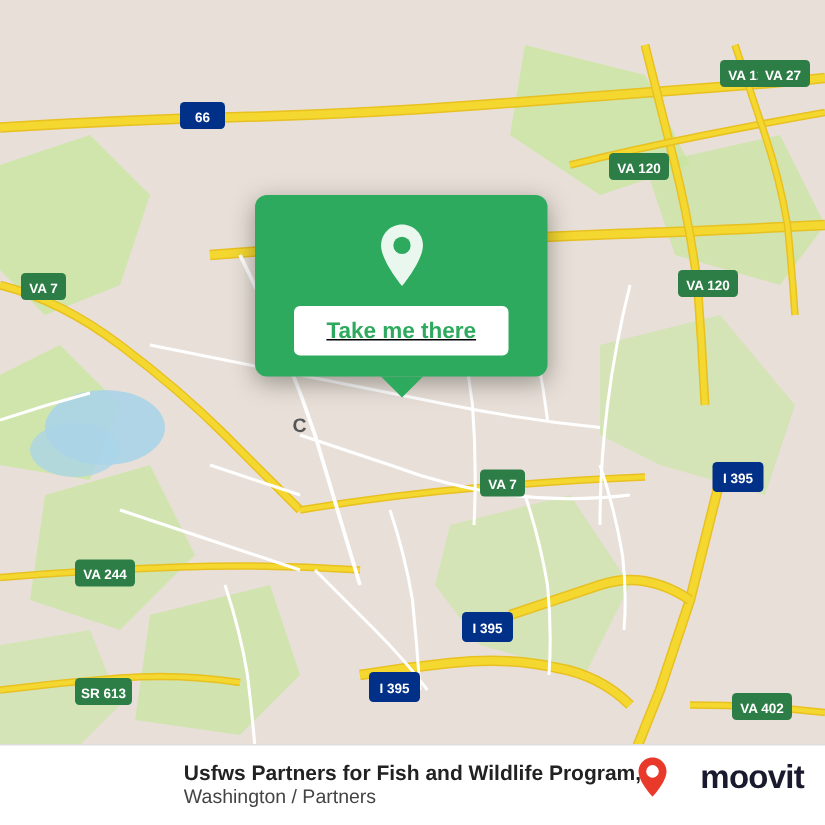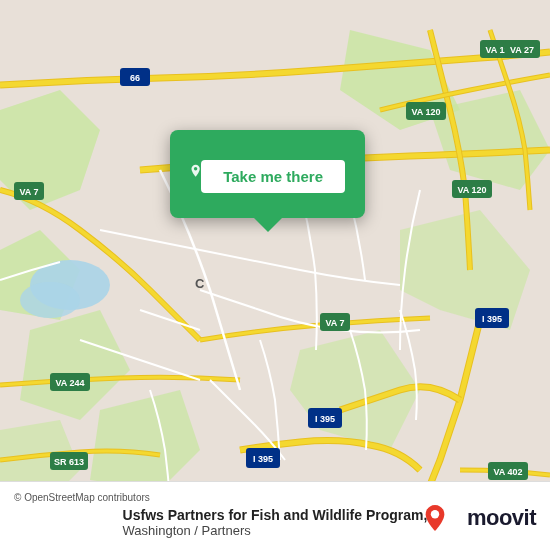--- a/index.html
+++ b/index.html
@@ -29,25 +29,26 @@
 
     
     #popup-card {
       position: absolute;
       top: 130px;
       left: 170px;
       width: 195px;
       background: #2eaa5e;
       border-radius: 8px;
       display: flex;
-      flex-direction: row;
+      flex-direction: column;
       align-items: center;
       padding: 18px 20px 14px;
       box-shadow: 0 4px 16px rgba(0,0,0,0.35);
       z-index: 10;
+      text-decoration: underline;
     }
 
     #popup-card::after {
       content: '';
       position: absolute;
       bottom: -14px;
       left: 50%;
       transform: translateX(-50%);
       border-left: 14px solid transparent;
       border-right: 14px solid transparent;
@@ -245,21 +246,20 @@
 
     <svg class="pin-icon" viewBox="0 0 46 56" xmlns="http://www.w3.org/2000/svg">
       <path d="M23 2C13.6 2 6 9.6 6 19c0 12.5 17 33 17 33s17-20.5 17-33C40 9.6 32.4 2 23 2z" fill="white" opacity="0.9"></path>
       <circle cx="23" cy="19" r="7" fill="#2eaa5e"></circle>
     </svg>
 
     <button id="take-me-there-btn">Take me there</button>
   </div>
 
   <div id="info-bar">
-    <div id="osm-credit">© OpenStreetMap contributors</div>
     <div style="display:flex; align-items:center; justify-content:center;">
       <div>
         <div id="location-title">Usfws Partners for Fish and Wildlife Program,</div>
         <div style="font-size:13px; color:#444;">Washington / Partners</div>
       </div>
 
       <div id="moovit-logo">
         <svg class="moovit-pin" viewBox="0 0 24 30" xmlns="http://www.w3.org/2000/svg">
           <path d="M12 1C6.48 1 2 5.48 2 11c0 7.5 10 18 10 18s10-10.5 10-18C22 5.48 17.52 1 12 1z" fill="#e8392a"></path>
           <circle cx="12" cy="11" r="4.5" fill="white"></circle>

